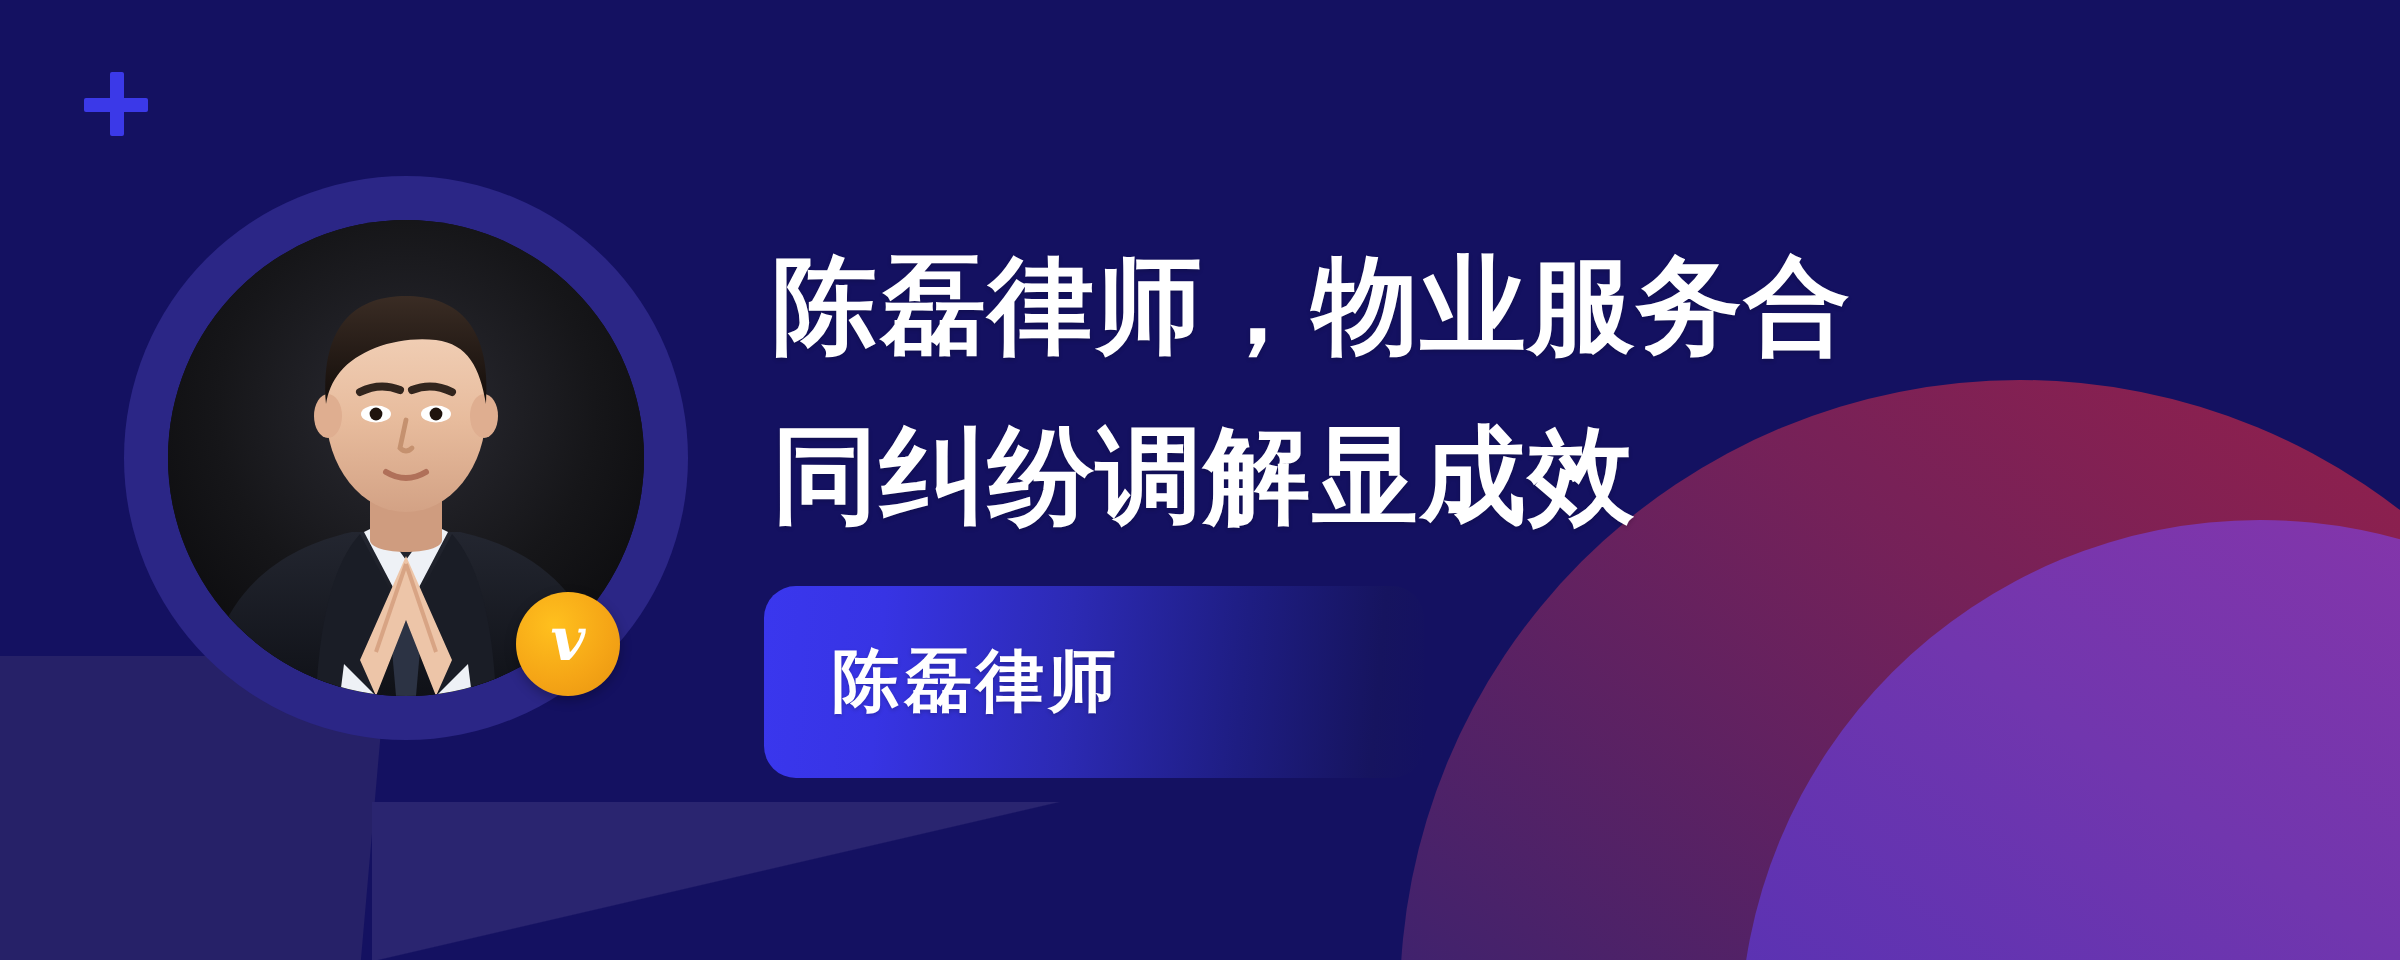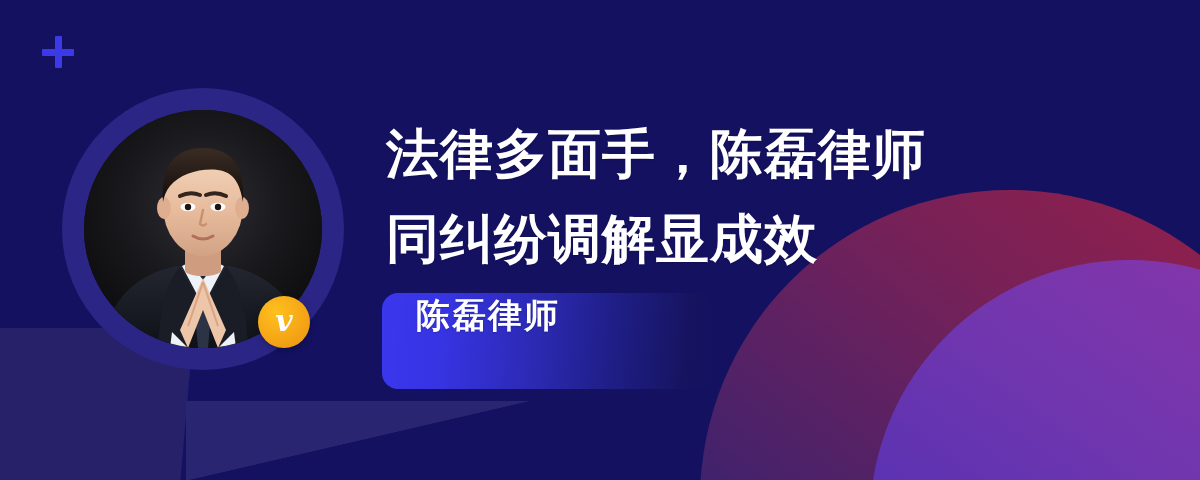--- a/index.html
+++ b/index.html
@@ -123,21 +123,21 @@
     text-shadow:0 1px 2px rgba(0,0,0,.18);
   }
 
   
   .name-badge {
     position:absolute;
     left:382px; top:293px;
     width:330px; height:96px;
     border-radius:16px;
     background:linear-gradient(95deg, #3a37ee 0%, #3734e4 18%, #2c2ab4 46%, #1e1d82 72%, #16145f 92%, #141161 100%);
-    display:flex; align-items:flex-start;
+    display:flex; align-items:center;
   }
   .name-badge .name-text {
     color:#ffffff;
     font-size:34px;
     font-weight:700;
     letter-spacing:2px;
     padding-left:34px;
     text-shadow:0 1px 2px rgba(0,0,0,.2);
   }
 </style>
@@ -221,21 +221,21 @@
         <path d="M150 222 L134 238 L152 238 Z" fill="#eef1f6"></path>
       </svg>
     </div>
 
     <div class="verified-badge">
       <span class="v-mark">v</span>
     </div>
   </div>
 
   <div class="content">
-    <h1 class="title">法律多面手，陈磊律师
+    <h1 class="title">陈磊律师，物业服务合
 同纠纷调解显成效</h1>
   </div>
 
   <div class="name-badge">
     <span class="name-text">陈磊律师</span>
   </div>
 
 </div>
 
 </body></html>

